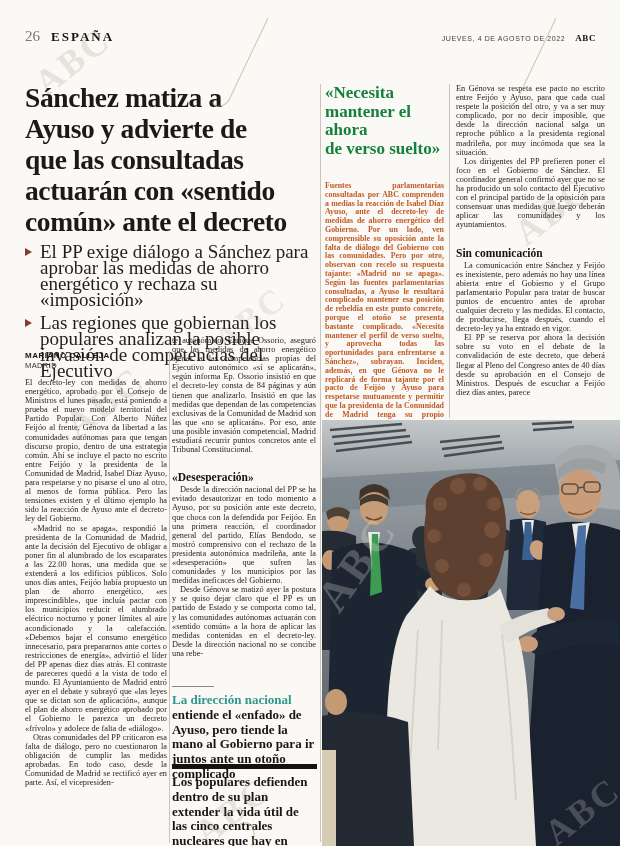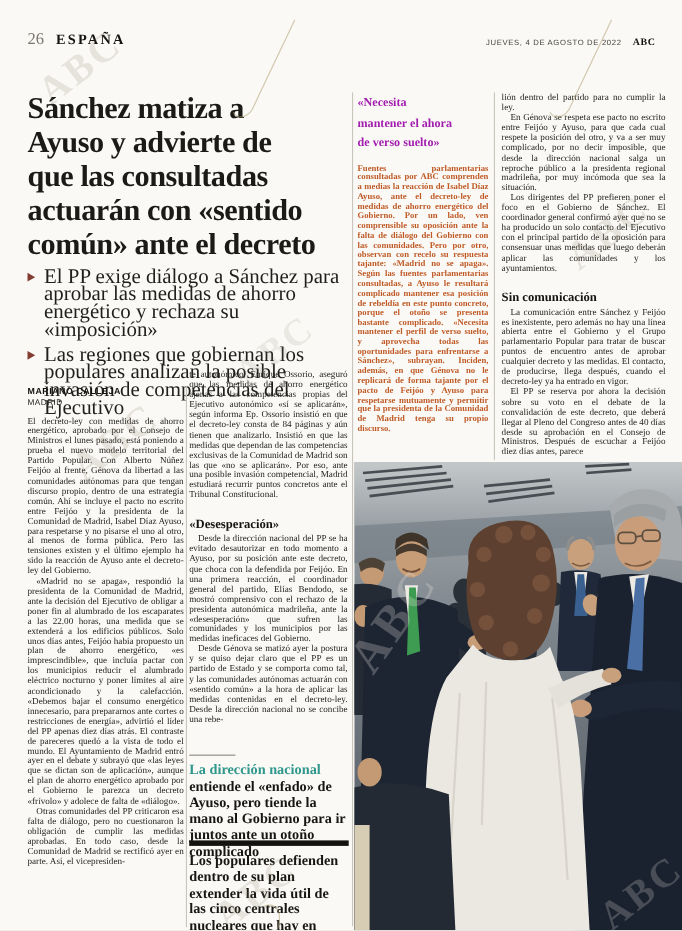--- a/index.html
+++ b/index.html
@@ -30,21 +30,21 @@
   .by-city{font-size:7.5px; letter-spacing:.4px; color:#2e2c28; margin-top:1px;}
   
   .bp{margin:0; text-align:justify; font-size:8.3px; line-height:9.1px; hyphens:auto;}
   .bp + .bp, .sub + .bp{text-indent:8px;}
   .col1{position:absolute; left:25px; top:378px; width:142px;}
   .col2{position:absolute; left:172px; top:336px; width:144px;}
   .col4{position:absolute; left:456px; top:84px; width:149px;}
   .sub{margin:17px 0 2px 0; font-size:11.5px; font-weight:bold; color:#15130f;}
   
   .col3{position:absolute; left:325px; top:84px; width:119px;}
-  .q-head{font-size:11px; line-height:18.5px; font-weight:bold; color:#a21caf; margin-bottom:9px;}
+  .q-head{font-size:17px; line-height:18.5px; font-weight:bold; color:#15803d; margin-bottom:24px;}
   .q-head span{display:block;}
   .q-body{font-size:7.9px; line-height:8.8px; font-weight:bold; text-align:justify; color:#bf5a27;}
   
   .hl1{position:absolute; left:172px; top:686px; width:145px;}
   .hl-rule{width:42px; height:1px; background:#8b877d; margin-bottom:6px;}
   .hl-text{font-size:13px; line-height:14.8px; font-weight:bold; color:#171613;}
   .hl-lead{color:#2f978b;}
   .hl2{position:absolute; left:172px; top:764px; width:145px;}
   .hl-bar{width:100%; height:5px; background:#15130f; margin-bottom:6px;}
   
@@ -113,21 +113,20 @@
   <div class="col3">
     <div class="q-head">
       <span>«Necesita</span>
       <span>mantener el ahora</span>
       <span>de verso suelto»</span>
     </div>
     <p class="q-body" style="margin:0;">Fuentes parlamentarias consultadas por ABC comprenden a medias la reacción de Isabel Díaz Ayuso, ante el decreto-ley de medidas de ahorro energético del Gobierno. Por un lado, ven comprensible su oposición ante la falta de diálogo del Gobierno con las comunidades. Pero por otro, observan con recelo su respuesta tajante: «Madrid no se apaga». Según las fuentes parlamentarias consultadas, a Ayuso le resultará complicado mantener esa posición de rebeldía en este punto concreto, porque el otoño se presenta bastante complicado. «Necesita mantener el perfil de verso suelto, y aprovecha todas las oportunidades para enfrentarse a Sánchez», subrayan. Inciden, además, en que Génova no le replicará de forma tajante por el pacto de Feijóo y Ayuso para respetarse mutuamente y permitir que la presidenta de la Comunidad de Madrid tenga su propio discurso.</p>
   </div>
 
   <div class="col4">
-    <p class="bp">lión dentro del partido para no cumplir la ley.</p>
     <p class="bp">En Génova se respeta ese pacto no escrito entre Feijóo y Ayuso, para que cada cual respete la posición del otro, y va a ser muy complicado, por no decir imposible, que desde la dirección nacional salga un reproche público a la presidenta regional madrileña, por muy incómoda que sea la situación.</p>
     <p class="bp">Los dirigentes del PP prefieren poner el foco en el Gobierno de Sánchez. El coordinador general confirmó ayer que no se ha producido un solo contacto del Ejecutivo con el principal partido de la oposición para consensuar unas medidas que luego deberán aplicar las comunidades y los ayuntamientos.</p>
     <h3 class="sub">Sin comunicación</h3>
     <p class="bp">La comunicación entre Sánchez y Feijóo es inexistente, pero además no hay una línea abierta entre el Gobierno y el Grupo parlamentario Popular para tratar de buscar puntos de encuentro antes de aprobar cualquier decreto y las medidas. El contacto, de producirse, llega después, cuando el decreto-ley ya ha entrado en vigor.</p>
     <p class="bp">El PP se reserva por ahora la decisión sobre su voto en el debate de la convalidación de este decreto, que deberá llegar al Pleno del Congreso antes de 40 días desde su aprobación en el Consejo de Ministros. Después de escuchar a Feijóo diez días antes, parece</p>
   </div>
 
   <div class="hl1">
     <div class="hl-rule"></div>
     <div class="hl-text">

